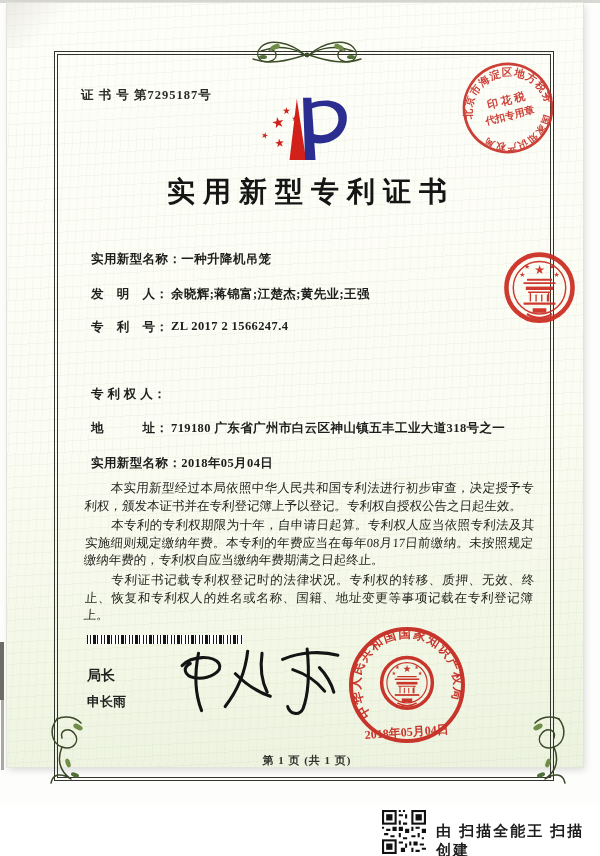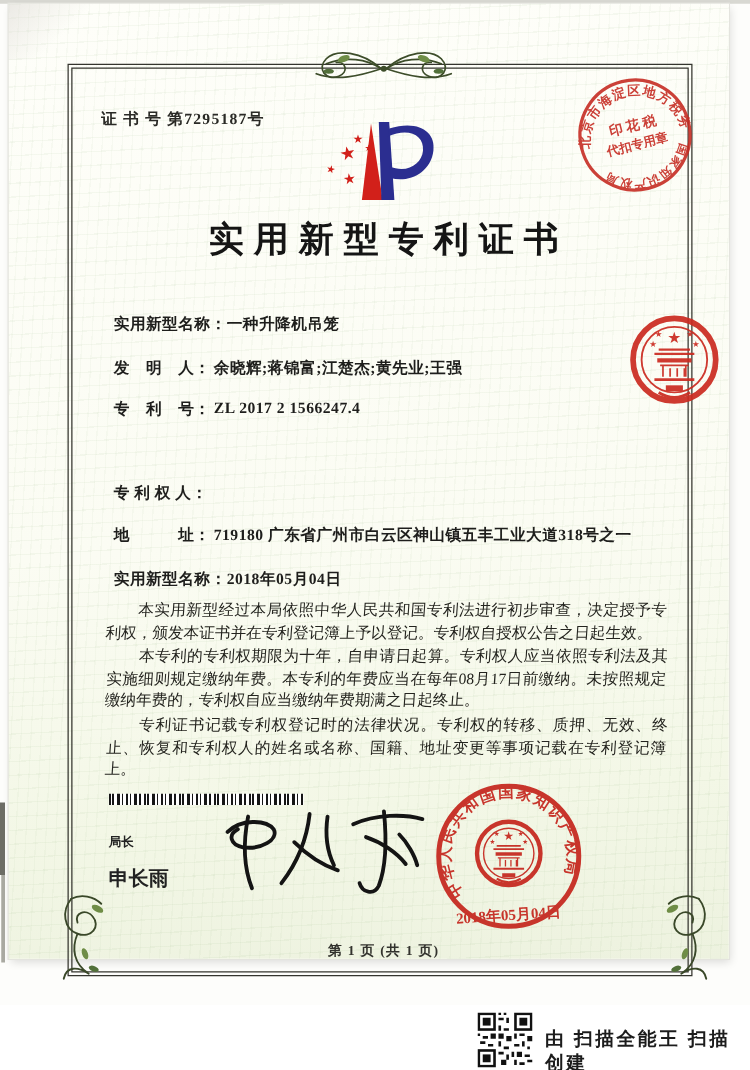--- a/index.html
+++ b/index.html
@@ -31,23 +31,23 @@
   .r4{top:383px}.r5{top:417px}.r6{top:452px}
   .r7{top:452px;left:378px}
   .r7 .lab{min-width:76px}
   .paras{position:absolute;left:78px;top:477px;width:448px;font-size:12.5px;
     line-height:17.5px;color:#24241f;text-align:justify;}
   .paras p{margin:0 0 2px 0;text-indent:2em;transform:skewX(-4deg);}
   .barcode{position:absolute;left:80px;top:632px;width:156px;height:9px;
     background:repeating-linear-gradient(90deg,#161616 0 1.5px,#fff 1.5px 3px,
       #161616 3px 4px,#fff 4px 6.5px,#161616 6.5px 9px,#fff 9px 10.5px,
       #161616 10.5px 11.5px,#fff 11.5px 14px);}
-  .officer-title{position:absolute;left:80px;top:664px;font-size:10px;font-weight:700;color:#222;
+  .officer-title{position:absolute;left:80px;top:664px;font-size:14px;font-weight:700;color:#222;
     font-family:"Liberation Sans","DejaVu Sans",sans-serif;}
-  .officer-name{position:absolute;left:80px;top:690px;font-size:16px;font-weight:700;color:#222;
+  .officer-name{position:absolute;left:80px;top:690px;font-size:13px;font-weight:700;color:#222;
     font-family:"Liberation Sans","DejaVu Sans",sans-serif;}
   .signature{position:absolute;left:158px;top:640px;width:190px;height:82px;}
   .mid-emblem{position:absolute;left:496px;top:245px;width:73px;height:84px;color:#cb2a20;opacity:.92;}
   .tax-stamp{position:absolute;left:452px;top:56px;width:98px;height:98px;opacity:.88;}
   .big-seal{position:absolute;left:332px;top:620px;width:142px;height:132px;opacity:.93;}
   .pagenum{position:absolute;left:0;top:750px;width:600px;text-align:center;
     font-size:11px;font-weight:600;color:#33332e;letter-spacing:1px;}
   .fl-top{position:absolute;left:206px;top:30px;width:188px;height:42px;}
   .fl-bl{position:absolute;left:38px;top:710px;width:58px;height:74px;}
   .fl-br{position:absolute;left:506px;top:710px;width:58px;height:74px;transform:scaleX(-1);}

